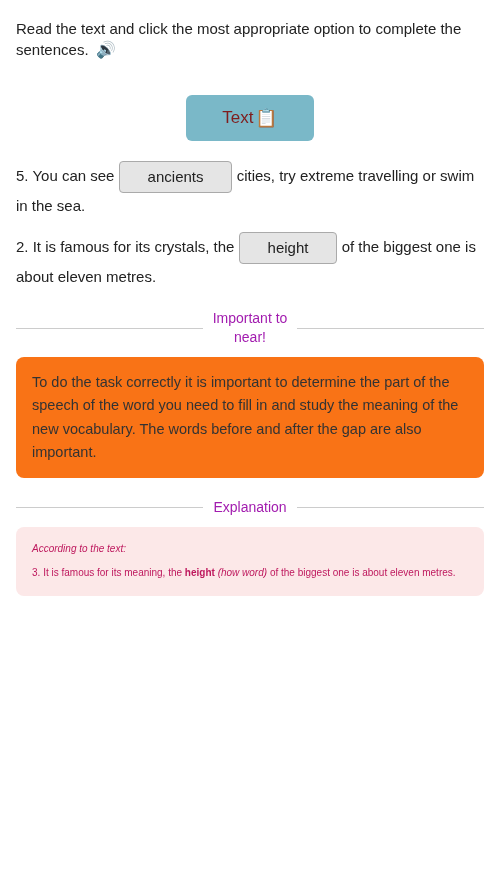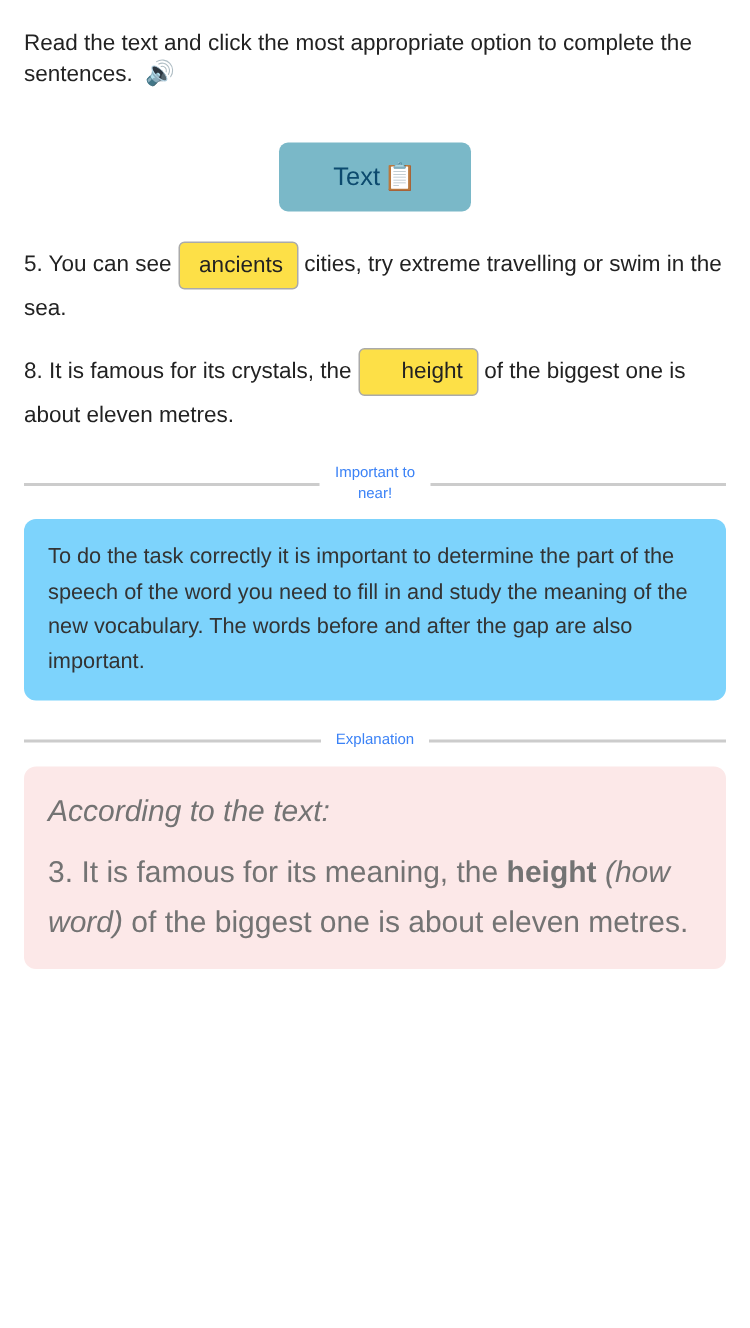--- a/index.html
+++ b/index.html
@@ -27,21 +27,21 @@
       margin-left: 4px;
       font-size: 16px;
     }
     .text-button-row {
       display: flex;
       justify-content: center;
       margin-bottom: 20px;
     }
     .text-button {
       background: #7ab8c8;
-      color: #0c4a6e;
+      color: #7f1d1d;
       border: none;
       border-radius: 6px;
       padding: 12px 36px;
       font-size: 17px;
       font-weight: 500;
       display: flex;
       align-items: center;
       gap: 2px;
       cursor: pointer;
     }
@@ -53,60 +53,60 @@
     }
     .sentence-line {
       margin-bottom: 14px;
       line-height: 1.7;
       font-size: 15px;
     }
     .answer-box {
       display: inline-block;
       border: 1.5px solid #aaa;
       border-radius: 4px;
-      padding: 2px 9px;
-      background: #fde047;
+      padding: 2px 28px;
+      background: #e5e5e5;
       font-size: 15px;
       min-width: 80px;
-      text-align: right;
+      text-align: center;
       color: #222;
       vertical-align: middle;
     }
     .divider-section {
       display: flex;
       align-items: center;
       margin: 20px 0 10px 0;
     }
     .divider-line {
       flex: 1;
       height: 1.5px;
       background: #ccc;
     }
     .divider-label {
       text-align: center;
       padding: 0 10px;
-      font-size: 10px;
-      color: #3b82f6;
+      font-size: 14px;
+      color: #a21caf;
       line-height: 1.35;
     }
     .info-box {
-      background: #7dd3fc;
+      background: #f97316;
       border-radius: 8px;
       padding: 14px 16px;
       font-size: 14.5px;
       line-height: 1.6;
       color: #333;
     }
     .explanation-box {
       background: #fce8e8;
       border-radius: 8px;
       padding: 14px 16px;
-      font-size: 20px;
+      font-size: 10px;
       line-height: 1.65;
-      color: #737373;
+      color: #be185d;
     }
     .explanation-box .heading {
       font-style: italic;
       font-weight: normal;
       margin-bottom: 8px;
     }
     .explanation-box p {
       margin-bottom: 6px;
     }
     .explanation-box p:last-child {
@@ -134,21 +134,21 @@
   </button>
 </div>
 
 <div class="sentences-section">
   <div class="sentence-line">
     <span>5. You can see</span>
     <span class="answer-box">ancients</span>
     <span>cities, try extreme travelling or swim in the sea.</span>
   </div>
   <div class="sentence-line">
-    <span>8. It is famous for its crystals, the</span>
+    <span>2. It is famous for its crystals, the</span>
     <span class="answer-box">height</span>
     <span>of the biggest one is about eleven metres.</span>
   </div>
 </div>
 
 <div class="divider-section">
   <div class="divider-line"></div>
   <div class="divider-label">
     <span>Important to</span><br>
     <span>near!</span>

